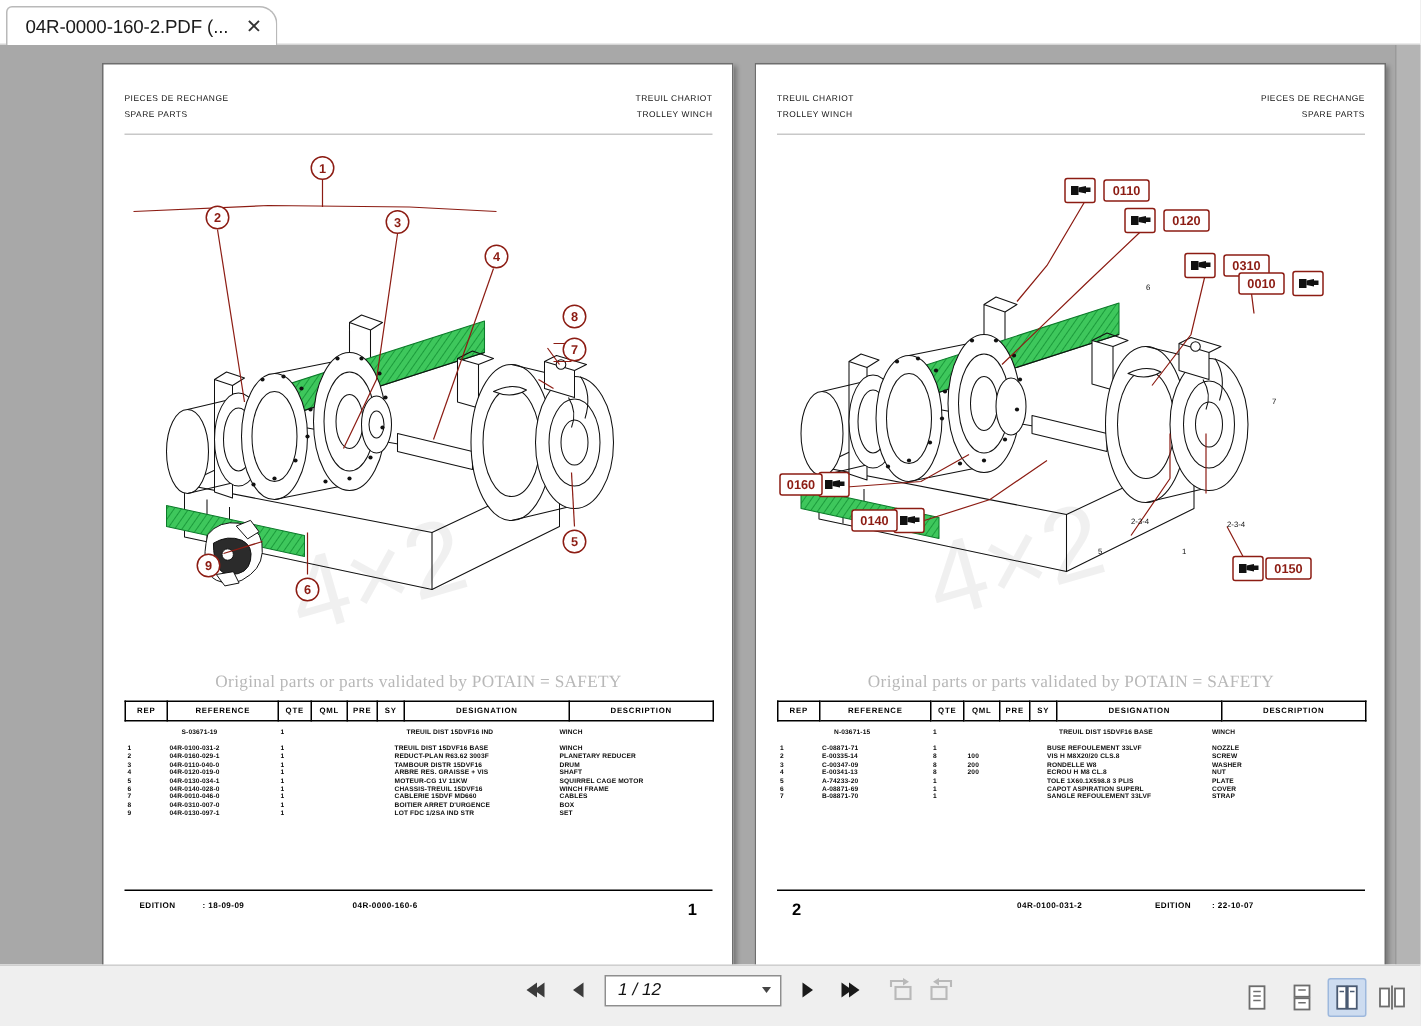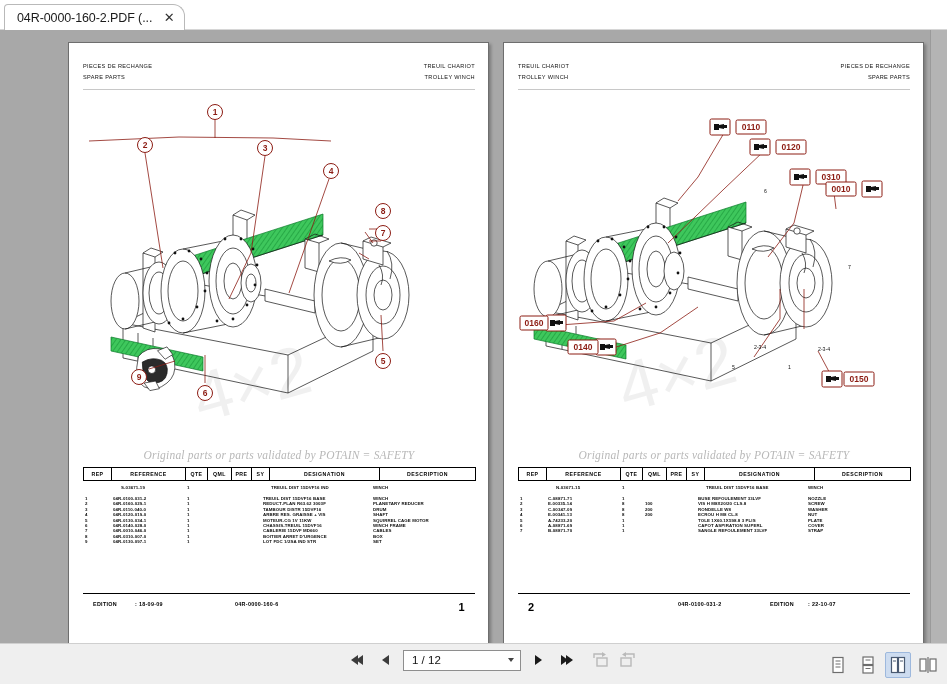--- a/index.html
+++ b/index.html
@@ -103,21 +103,20 @@
     overflow: hidden;
   }
   .drawing svg { display: block; }
 
   
   .tagline {
     position: absolute; top: 388px; left: 0;
     width: 100%;
     text-align: center;
     font-family: "Liberation Serif", serif;
-    font-style: italic;
     font-size: 11.5px;
     color: #b8b8b8;
     letter-spacing: 0.2px;
   }
 
   
   .parts {
     position: absolute;
     top: 406px; left: 0;
     width: 392px;
@@ -180,21 +179,21 @@
   
   .toolbar {
     position: absolute; left: 0; top: 643px;
     width: 947px; height: 41px;
     background: #efefef;
     border-top: 1px solid #cfcfcf;
     display: flex; align-items: center;
   }
   .tb-center {
     position: absolute; left: 347px; top: 0;
-    height: 32px; display: flex; align-items: center; gap: 6px;
+    height: 32px; display: flex; align-items: center; gap: 6px; font-style: italic;
   }
   .tb-btn {
     width: 22px; height: 22px;
     display: flex; align-items: center; justify-content: center;
     cursor: pointer; background: transparent; border: none;
   }
   .tb-btn svg { display: block; }
   .pageinput {
     width: 118px; height: 21px;
     border: 1px solid #8e8e8e;

